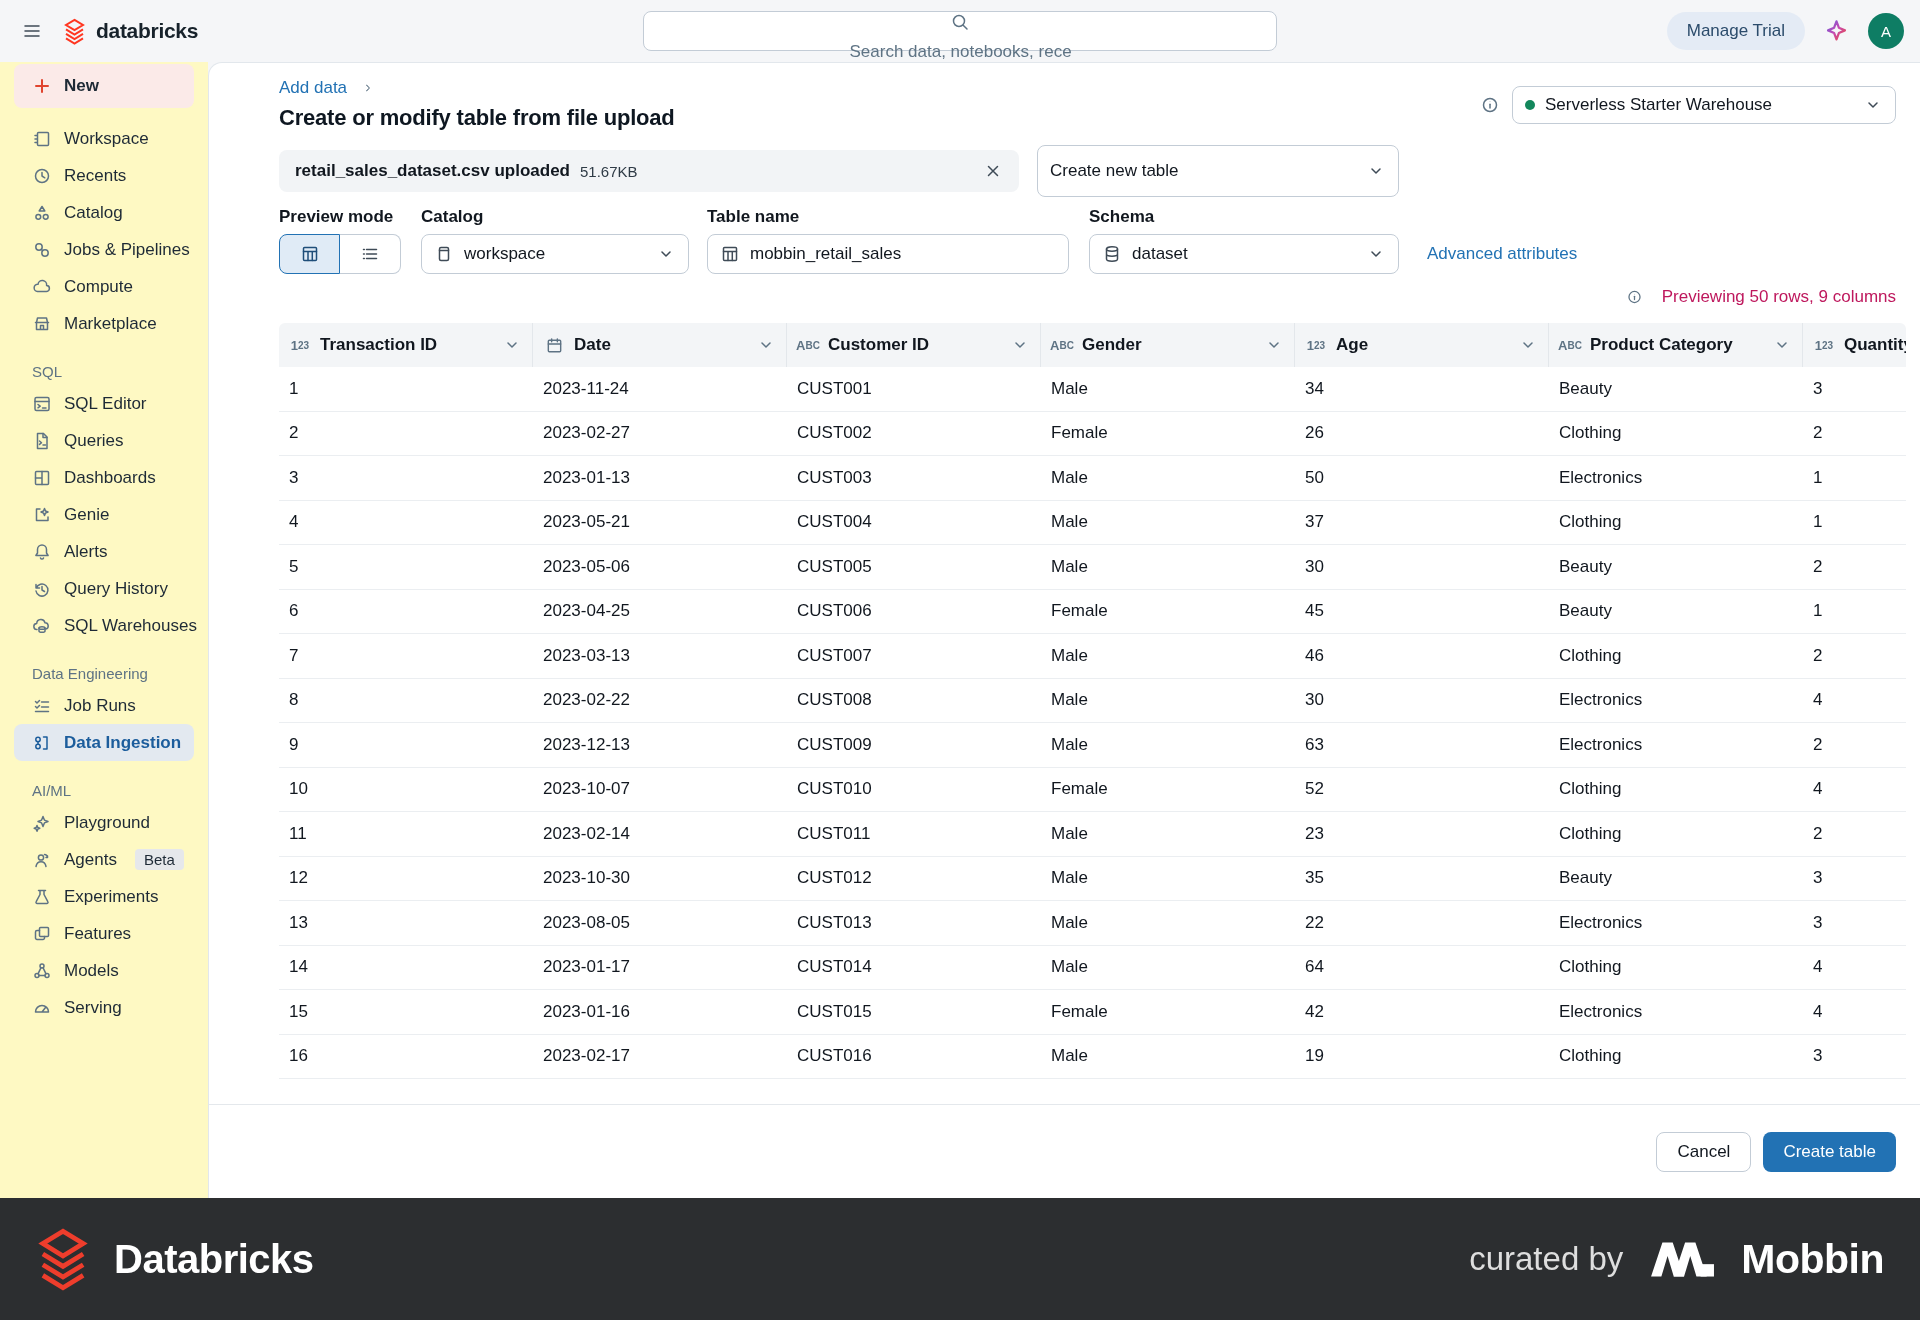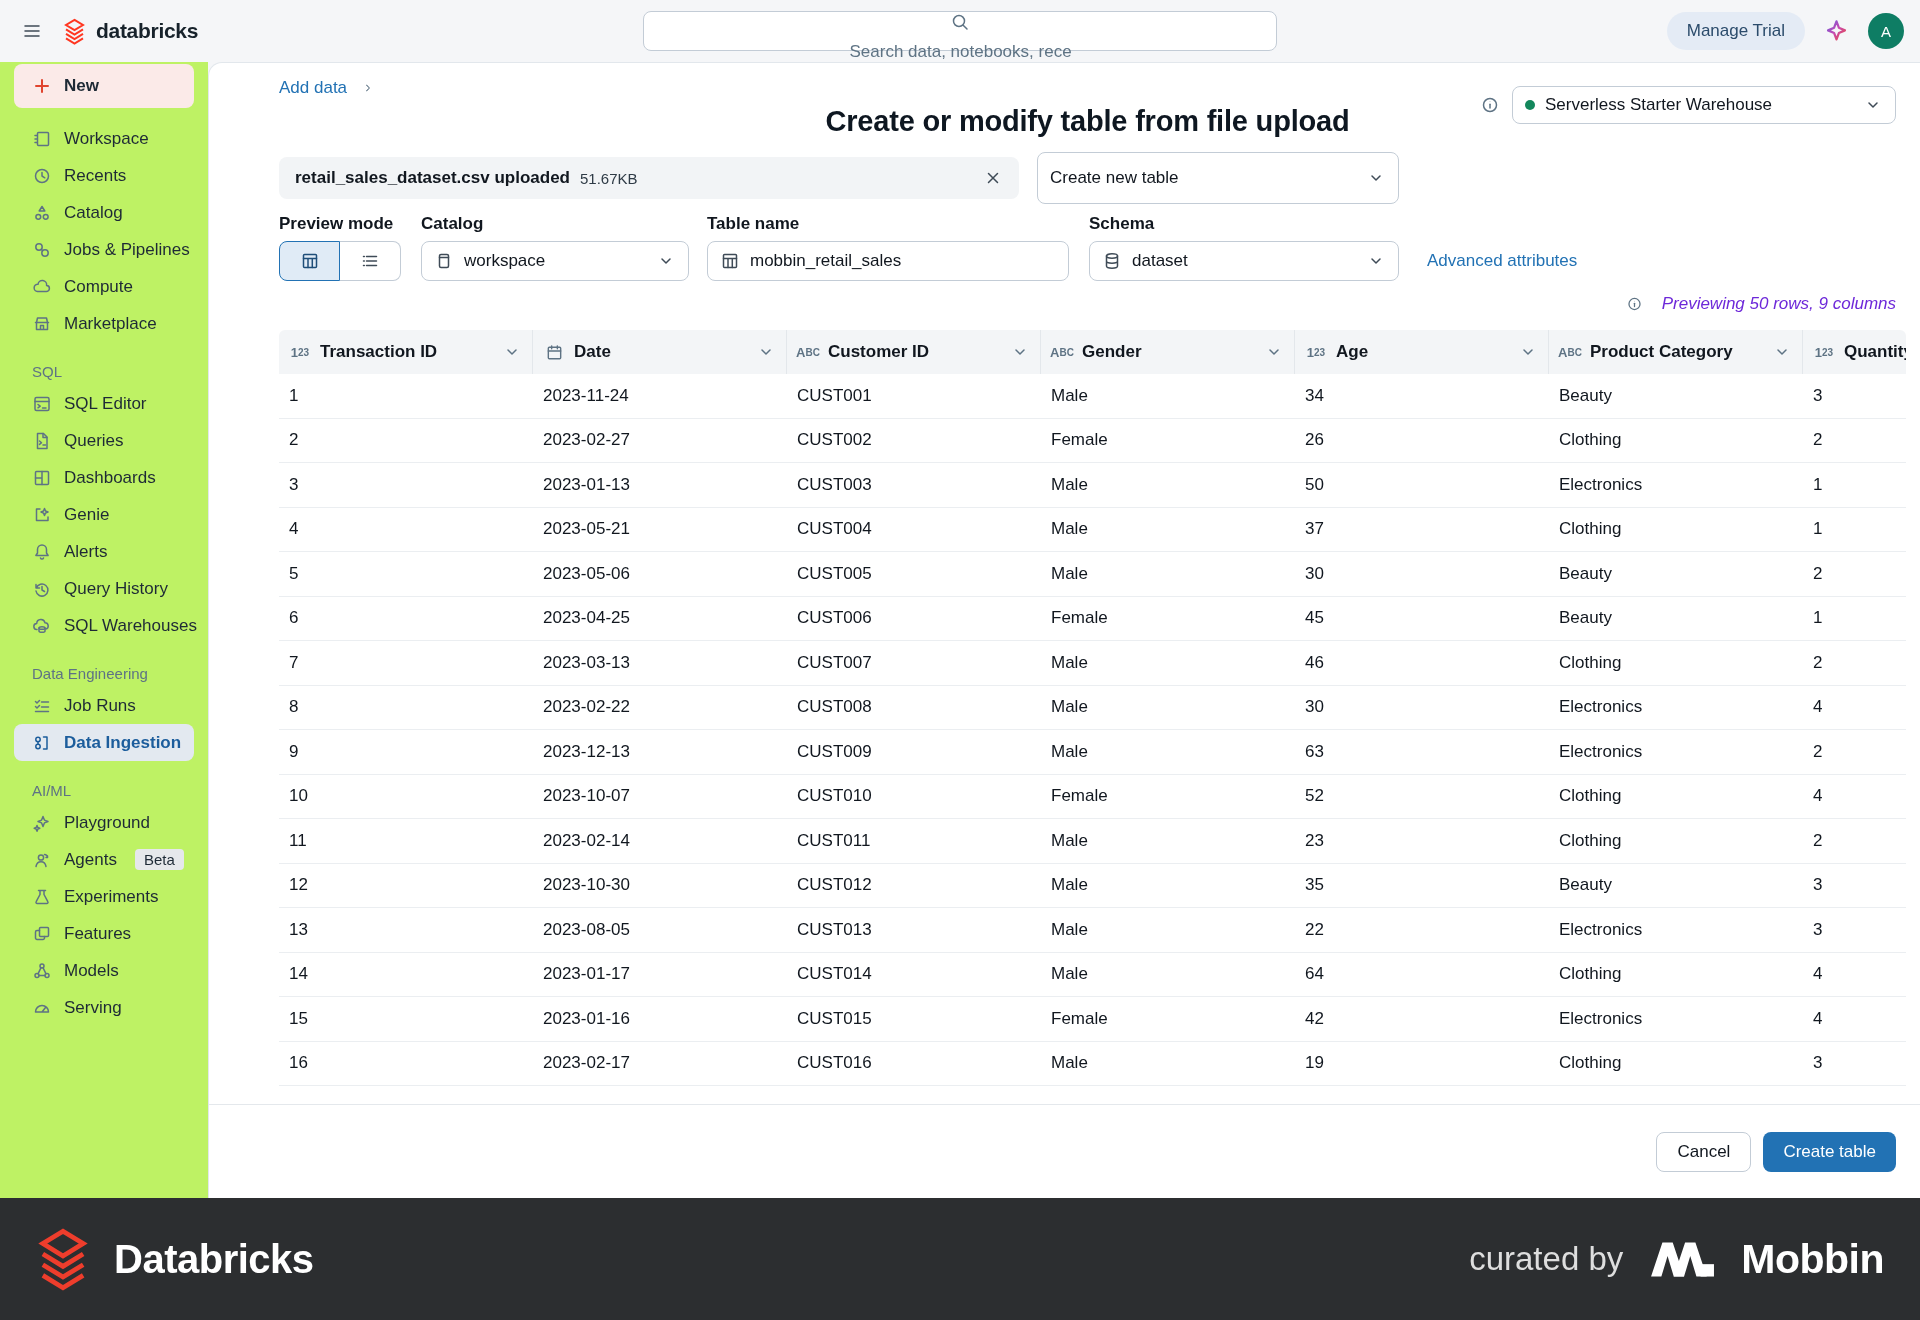--- a/index.html
+++ b/index.html
@@ -31,43 +31,43 @@
                align-items:center; gap:18px; }
   .pill { height:38px; padding:4px 20px; border-radius:19px; background:#E4EBF5;
           color:#2B4B6B; font-size:17px; font-weight:500; display:flex; align-items:center;
           cursor:pointer; border:none; }
   .avatar { width:36px; height:36px; border-radius:50%; background:#0E7D64; color:#fff;
             font-size:15px; font-weight:500; display:flex; align-items:center;
             justify-content:center; cursor:pointer; }
 
   
   .sidebar { position:absolute; left:0; top:62px; width:208px; bottom:122px;
-             background:#bef264; padding-top:2px; overflow:hidden; }
+             background:#fef9c3; padding-top:2px; overflow:hidden; }
   .side-item { display:flex; align-items:center; gap:12px; height:37px;
                margin:0 14px; padding:0 6px 0 18px; border-radius:8px; cursor:pointer;
                color:#1E2A36; white-space:nowrap; }
   .side-item .icn { color:#5E7384; }
   .side-item.active { background:#E3E9F0; color:#1C5D9C; font-weight:600; }
   .side-item.active .icn { color:#1C5D9C; }
   .side-new { height:44px; margin-bottom:12px; background:#FBEAE8; font-weight:600; }
   .side-new .icn { color:#E0442E; }
   .side-section-title { color:#5E7384; font-size:15px; margin:21px 14px 5px 32px; }
   .badge { background:#E6E8EB; border-radius:4px; padding:2px 9px; font-size:15px;
            font-weight:400; color:#1E2A36; margin-left:6px; }
 
   
   .main { position:absolute; left:208px; top:62px; right:0; bottom:122px; background:#fff;
           border-top-left-radius:14px; border-left:1px solid #E2E7EC;
           border-top:1px solid #E2E7EC; overflow:hidden; }
   .content { padding:14px 24px 0 70px; position:relative; }
   .crumb-row { display:flex; align-items:center; gap:14px; height:22px; }
   .crumb-link { color:#2272B4; cursor:pointer; }
   .crumb-row .icn { color:#5E7384; }
-  .page-title { margin-top:6px; font-size:29px; font-weight:700; color:#0E1721;
-                letter-spacing:-0.2px;text-align:center; }
+  .page-title { margin-top:6px; font-size:22px; font-weight:700; color:#0E1721;
+                letter-spacing:-0.2px; }
   .wh-row { position:absolute; top:23px; right:24px; display:flex; align-items:center; gap:12px;justify-content:center; }
   .wh-row > .icn { color:#5E7384; }
   .selectbox { height:38px; background:#fff; border:1px solid #C3CCD6; border-radius:8px;
                display:flex; align-items:center; gap:10px; padding:0 12px; cursor:pointer; }
   .selectbox .chev { margin-left:auto; color:#5E7384; }
   .selectbox .icn { color:#3F4B57; }
   .wh-select { width:384px; }
   .dot { width:10px; height:10px; border-radius:50%; background:#13875C; flex:none; }
 
   .upload-row { margin-top:14px; display:flex; gap:18px; align-items:center; }
@@ -94,21 +94,21 @@
   .tg-btn.sel { background:#E0EBF6; border:1.5px solid #2272B4; color:#1F4E79; }
   .tg-btn.sel + .tg-btn { border-left:none; }
   .fgroup .selectbox, .input-box { height:40px; }
   .input-box { background:#fff; border:1px solid #C3CCD6; border-radius:8px;
                display:flex; align-items:center; gap:10px; padding:0 12px; }
   .input-box .icn { color:#3F4B57; }
   .input-box input { border:none; outline:none; background:transparent; font:inherit;
                      width:100%; color:#11171F; }
 
   .preview-info { margin-top:13px; display:flex; justify-content:flex-end;
-                  align-items:center; gap:19px; color:#6d28d9;font-style:italic; }
+                  align-items:center; gap:19px; color:#be185d; }
   .preview-info .icn { color:#5E7384; }
 
   
   .dtable { margin-top:16px; width:1627px; overflow:hidden; }
   .thead { display:flex; height:44px; background:#F3F5F7; border-radius:6px 6px 0 0; }
   .th { flex:0 0 254px; display:flex; align-items:center; gap:9px; padding:0 10px;
         border-right:1px solid #E3E7EB; font-weight:600; overflow:hidden; cursor:pointer; }
   .th:last-child { border-right:none; }
   .th .th-label { overflow:hidden; white-space:nowrap; }
   .th .chev { margin-left:auto; color:#5E7384; flex:none; }

